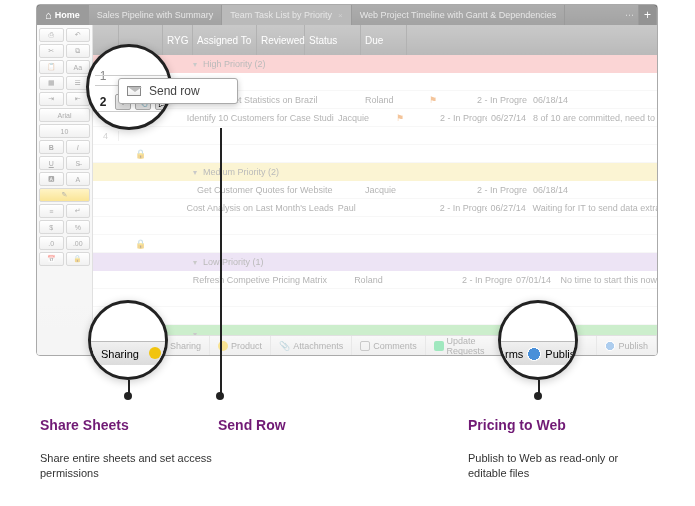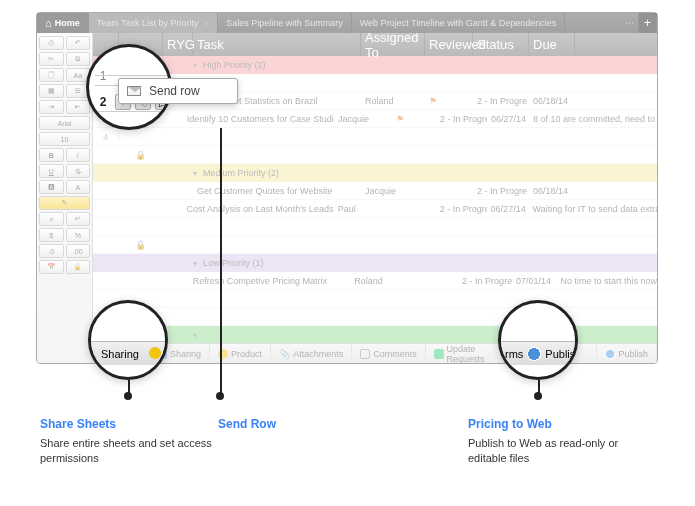--- a/index.html
+++ b/index.html
@@ -1,34 +1,34 @@
 <!DOCTYPE html>
 <html><head>
 <meta charset="utf-8">
 <style>
 *{box-sizing:border-box;margin:0;padding:0;font-family:Arial,sans-serif}
 body{width:695px;height:506px;background:#fff;position:relative;overflow:hidden}
-.app{position:absolute;left:36px;top:12px;width:622px;height:352px;border:1px solid #aaa;border-radius:4px;background:#fff;overflow:hidden}
+.app{position:absolute;left:36px;top:4px;width:622px;height:352px;border:1px solid #aaa;border-radius:4px;background:#fff;overflow:hidden}
 .tabbar{height:20px;background:linear-gradient(#4a4a4a,#333);display:flex;align-items:center;font-size:9px;color:#ccc}
 .tab{height:100%;display:flex;align-items:center;padding:0 8px;border-right:1px solid #222;white-space:nowrap;cursor:pointer}
 .tab.home{background:#222;color:#fff;font-weight:bold}
 .tab.home::before{content:"⌂";margin-right:3px;font-size:11px}
 .tab.active{background:#666}
 .tab .x{margin-left:6px;color:#999;font-size:8px}
 .tab.plus{background:#111;width:18px;justify-content:center;color:#fff;font-size:12px;padding:0}
 .tab.dots{width:18px;justify-content:center;padding:0}
 .overlay{position:absolute;left:0;top:0;right:0;bottom:0;background:rgba(255,255,255,0.55);pointer-events:none}
 .body{display:flex;height:calc(100% - 20px)}
 .toolbar{width:56px;background:linear-gradient(#f5f5f5,#e8e8e8);border-right:1px solid #bbb;padding:3px 2px;display:flex;flex-direction:column;gap:2px}
 .trow{display:flex;gap:2px}
 .tbtn{flex:1;height:14px;background:linear-gradient(#fff,#e0e0e0);border:1px solid #aaa;border-radius:2px;font-size:7px;display:flex;align-items:center;justify-content:center;color:#444}
 .tbtn.wide{width:100%}
 .tbtn.y{background:linear-gradient(#ffe680,#f5c518)}
 .sheet{flex:1;position:relative;font-size:9px;color:#555;overflow:hidden}
-.hdr{height:23px;background:linear-gradient(#888,#666);display:flex;color:#fff;font-size:13px;}
+.hdr{height:30px;background:linear-gradient(#888,#666);display:flex;color:#fff;font-size:10px;}
 .hc{padding:0 4px;border-right:1px solid #555;height:100%;display:flex;align-items:center}
 .row{height:18px;display:flex;align-items:center;border-bottom:1px solid #eee;background:#fff}
 .rnum{width:26px;text-align:center;color:#999;border-right:1px solid #ddd;font-size:9px}
 .ric{width:44px;display:flex;gap:2px;justify-content:center;color:#bbb;font-size:9px}
 .dot{width:8px;height:8px;border-radius:50%;margin:0 4px}
 .dot.r{background:#e74c3c}.dot.g{background:#2ecc71}.dot.y{background:#f1c40f}
 .cell{padding:0 4px;overflow:hidden;white-space:nowrap}
 .prio{height:18px;display:flex;align-items:center;font-size:9px;padding-left:100px;color:#666}
 .prio.high{background:#f5a3a3}
 .prio.med{background:#f5e79e}
@@ -72,37 +72,37 @@
 .leader.l1{left:128px;top:380px;height:14px}
 .leader.l2{left:220px;top:128px;height:266px}
 .leader.l3{left:538px;top:380px;height:14px}
 .ldot{position:absolute;width:8px;height:8px;background:#222;border-radius:50%;z-index:15}
 .ldot.d1{left:124px;top:392px}
 .ldot.d2{left:216px;top:392px}
 .ldot.d3{left:534px;top:392px}
 
 .captions{position:absolute;left:40px;top:416px;right:40px;display:flex}
 .cap{font-size:11px;color:#333;line-height:1.35}
-.cap h3{font-size:12px;font-weight:bold;margin-bottom:4px;color:#3b82f6}
+.cap h3{font-size:14px;font-weight:bold;margin-bottom:16px;color:#701a75}
 .cap1{width:178px}
 .cap2{width:250px}
 .cap3{flex:1}
 </style>
 </head>
 <body>
 
 <div class="app">
   <div class="tabbar">
     <div class="tab home">Home</div>
+    <div class="tab">
+        <span>Sales Pipeline with Summary</span>
+      </div>
     <div class="tab active">
         <span>Team Task List by Priority</span>
         <span class="x">×</span>
-      </div>
-    <div class="tab">
-        <span>Sales Pipeline with Summary</span>
       </div>
     <div class="tab">
         <span>Web Project Timeline with Gantt &amp; Dependencies</span>
       </div>
     <div style="flex:1"></div>
     <div class="tab dots">⋯</div>
     <div class="tab plus">+</div>
   </div>
 
   <div class="body">
@@ -170,21 +170,20 @@
           <div class="tbtn">📅</div>
           <div class="tbtn">🔒</div>
         </div>
     </div>
 
     <div class="sheet">
       <div class="hdr">
         <div class="hc" style="width:26px"></div>
         <div class="hc" style="width:44px"></div>
         <div class="hc" style="width:30px">RYG</div>
-        <div class="hc" style="width:168px">Task</div>
         <div class="hc" style="width:64px">Assigned To</div>
         <div class="hc" style="width:48px">Reviewed</div>
         <div class="hc" style="width:56px">Status</div>
         <div class="hc" style="width:46px">Due</div>
       </div>
 
       <div class="prio high">
           <span class="exp">▾</span>
           <span>High Priority (2)</span>
         </div>

